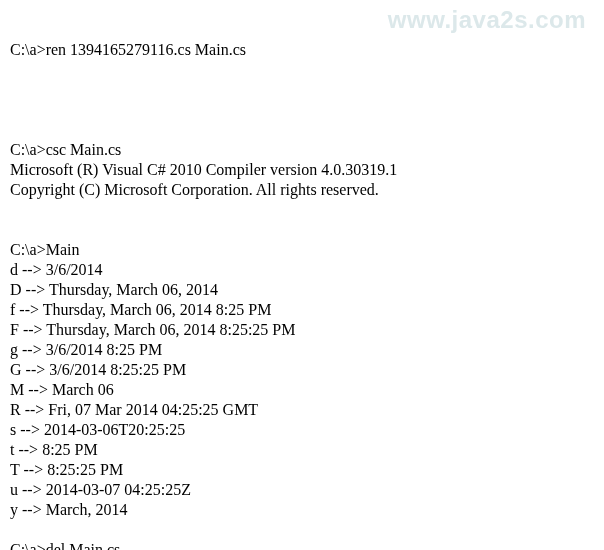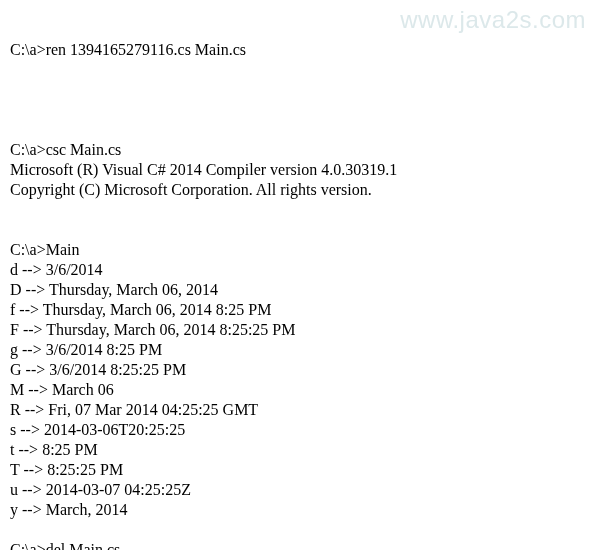--- a/index.html
+++ b/index.html
@@ -20,20 +20,21 @@
     }
     .watermark {
       position: absolute;
       top: 6px;
       right: 18px;
       color: #dce8ea;
       font-size: 24px;
       font-family: Arial, sans-serif;
       letter-spacing: 0.5px;
       pointer-events: none;
+      font-weight: bold;
     }
     .line {
       line-height: 1.25;
       white-space: pre;
     }
     .gap-large {
       height: 80px;
     }
     .gap-medium {
       height: 40px;
@@ -45,22 +46,22 @@
 </head>
 <body>
 
 <div class="watermark">www.java2s.com</div>
 
 <div class="line">C:\a&gt;ren 1394165279116.cs Main.cs</div>
 
 <div class="gap-large"></div>
 
 <div class="line">C:\a&gt;csc Main.cs</div>
-<div class="line">Microsoft (R) Visual C# 2014 Compiler version 4.0.30319.1</div>
-<div class="line">Copyright (C) Microsoft Corporation. All rights version.</div>
+<div class="line">Microsoft (R) Visual C# 2010 Compiler version 4.0.30319.1</div>
+<div class="line">Copyright (C) Microsoft Corporation. All rights reserved.</div>
 
 <div class="gap-medium"></div>
 
 <div class="line">C:\a&gt;Main</div>
 <div class="line">d --&gt; 3/6/2014</div>
 <div class="line">D --&gt; Thursday, March 06, 2014</div>
 <div class="line">f --&gt; Thursday, March 06, 2014 8:25 PM</div>
 <div class="line">F --&gt; Thursday, March 06, 2014 8:25:25 PM</div>
 <div class="line">g --&gt; 3/6/2014 8:25 PM</div>
 <div class="line">G --&gt; 3/6/2014 8:25:25 PM</div>

